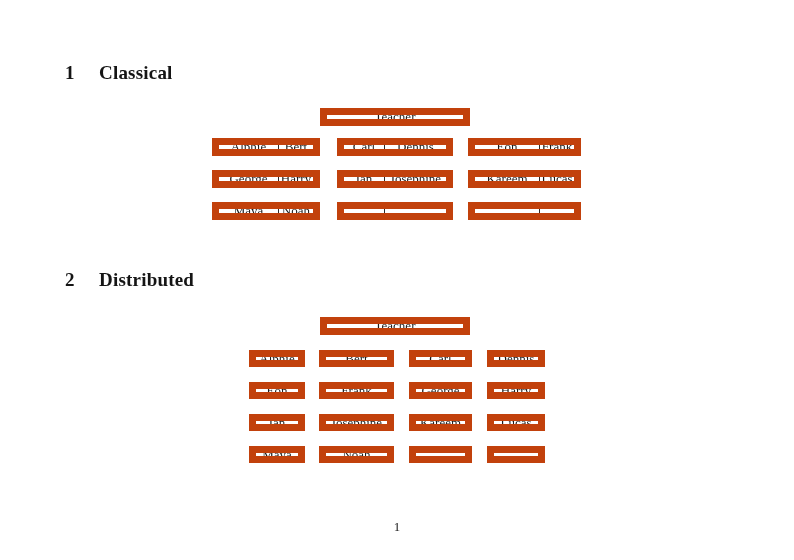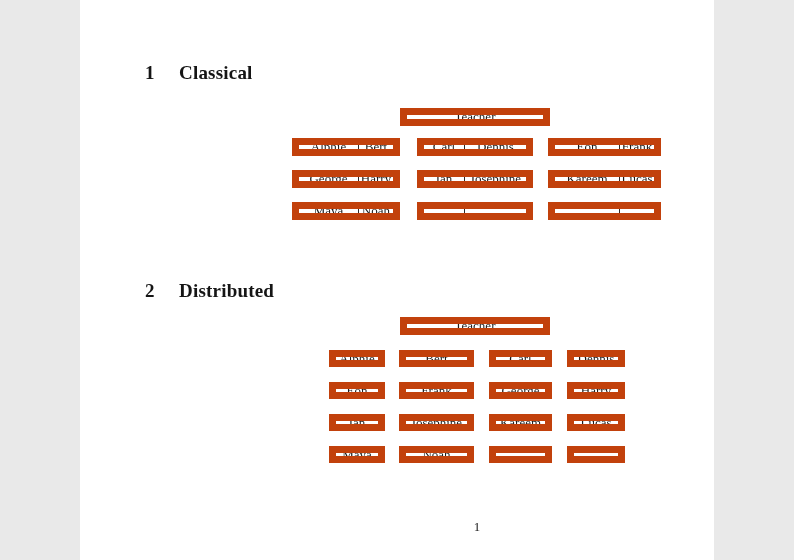--- a/index.html
+++ b/index.html
@@ -1,31 +1,31 @@
 <!DOCTYPE html>
 <html><head>
 <meta charset="utf-8">
 <style>
   html,body{margin:0;padding:0;background:#e9e9e9;}
   .page{
     position:relative;
-    width:634px;height:560px;
+    width:794px;height:560px;
     background:#ffffff;
     font-family:"Liberation Serif","DejaVu Serif",serif;
     color:#111111;
     overflow:hidden;
     margin:0 auto;
   }
   .section-heading{
     position:absolute;left:65px;
     font-size:19px;font-weight:bold;color:#151515;
     letter-spacing:0.2px;white-space:nowrap;
   }
   #sec1-heading{top:62px;}
-  #sec2-heading{top:280px;}
+  #sec2-heading{top:269px;}
   .section-heading .num{display:inline-block;width:34px;}
   .desk{
     position:absolute;height:18px;
     border:7px solid #c2410c;background:#ffffff;
     display:flex;box-sizing:border-box;
   }
   .seat{
     display:flex;align-items:center;justify-content:center;
     font-size:13px;line-height:16px;color:#1a1a1a;
     box-sizing:border-box;white-space:nowrap;overflow:hidden;

